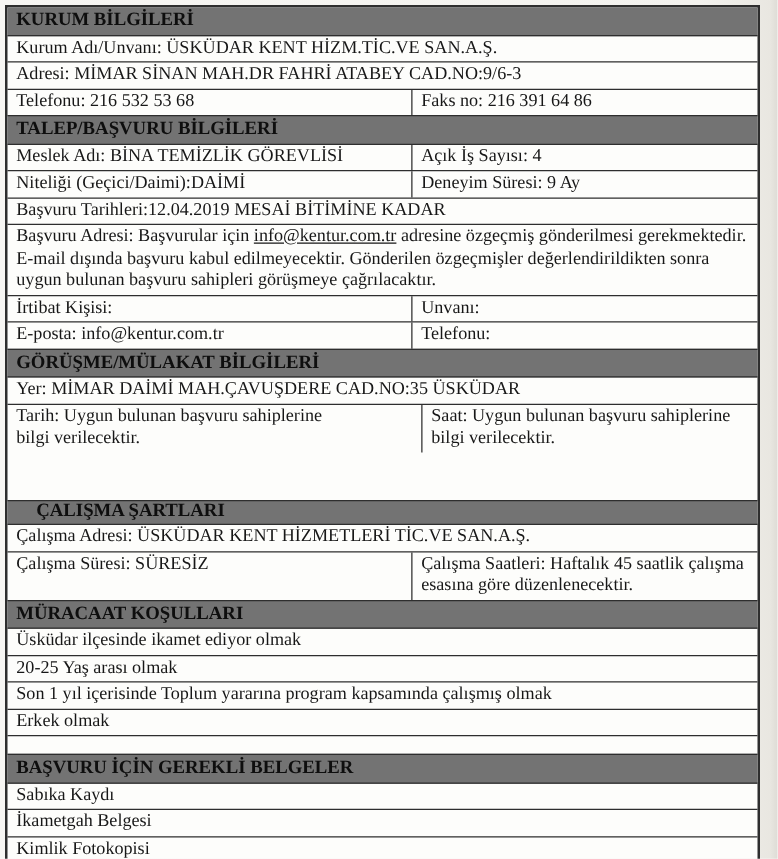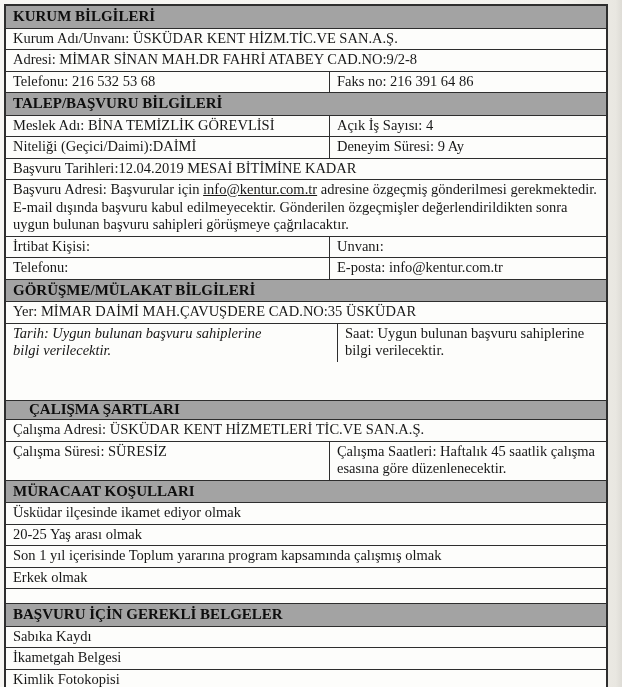--- a/index.html
+++ b/index.html
@@ -19,21 +19,21 @@
     position: absolute;
     left: 4px;
     top: 4px;
     width: 604px;
     background: #fdfdfb;
     border: 2px solid #2e2e2e;
     box-sizing: border-box;
   }
   .table > :first-child { border-top: none; }
   .sec {
-    background: #a3a3a3;
+    background: #737373;
     border-top: 1px solid #2e2e2e;
     border-bottom: 1px solid #2e2e2e;
     font-weight: 700;
     font-size: 15px;
     line-height: 17.5px;
     padding: 2px 7px 2px;
     color: #0e0e0e;
   }
   .sec.short { padding: 0 23px 1px; margin-top: 38px; }
   .row {
@@ -46,37 +46,37 @@
   .row.split {
     display: flex;
     padding: 0;
   }
   .row.split .cell {
     flex: 1 1 50%;
     padding: 1px 7px 2px;
     box-sizing: border-box;
   }
   .row.split .cell + .cell { border-left: 1px solid #2e2e2e; margin-left: 46px; }
-  .row.split .cell.narrow { flex: 0 0 47.5%; font-style: italic; }
+  .row.split .cell.narrow { flex: 0 0 47.5%; }
   .row.empty { height: 14px; padding: 0; }
   .email {
     color: #171717;
     text-decoration: underline;
     cursor: pointer;
     text-align: right;
   }
 </style>
 </head>
 <body>
 
 <div class="table">
 
   <div class="sec">KURUM BİLGİLERİ</div>
   <div class="row">Kurum Adı/Unvanı: ÜSKÜDAR KENT HİZM.TİC.VE SAN.A.Ş.</div>
-  <div class="row">Adresi: MİMAR SİNAN MAH.DR FAHRİ ATABEY CAD.NO:9/2-8</div>
+  <div class="row">Adresi: MİMAR SİNAN MAH.DR FAHRİ ATABEY CAD.NO:9/6-3</div>
   <div class="row split">
     <div class="cell">Telefonu: 216 532 53 68</div>
     <div class="cell">Faks no: 216 391 64 86</div>
   </div>
 
   <div class="sec">TALEP/BAŞVURU BİLGİLERİ</div>
   <div class="row split">
     <div class="cell">Meslek Adı: BİNA TEMİZLİK GÖREVLİSİ</div>
     <div class="cell">Açık İş Sayısı: 4</div>
   </div>
@@ -84,22 +84,22 @@
     <div class="cell">Niteliği (Geçici/Daimi):DAİMİ</div>
     <div class="cell">Deneyim Süresi: 9 Ay</div>
   </div>
   <div class="row">Başvuru Tarihleri:12.04.2019 MESAİ BİTİMİNE KADAR</div>
   <div class="row para"><span>Başvuru Adresi: Başvurular için </span><a class="email">info@kentur.com.tr</a><span> adresine özgeçmiş gönderilmesi gerekmektedir. E-mail dışında başvuru kabul edilmeyecektir. Gönderilen özgeçmişler değerlendirildikten sonra uygun bulunan başvuru sahipleri görüşmeye çağrılacaktır.</span></div>
   <div class="row split">
     <div class="cell">İrtibat Kişisi:</div>
     <div class="cell">Unvanı:</div>
   </div>
   <div class="row split">
+    <div class="cell">E-posta: info@kentur.com.tr</div>
     <div class="cell">Telefonu:</div>
-    <div class="cell">E-posta: info@kentur.com.tr</div>
   </div>
 
   <div class="sec">GÖRÜŞME/MÜLAKAT BİLGİLERİ</div>
   <div class="row">Yer: MİMAR DAİMİ MAH.ÇAVUŞDERE CAD.NO:35 ÜSKÜDAR</div>
   <div class="row split">
     <div class="cell narrow">Tarih: Uygun bulunan başvuru sahiplerine bilgi verilecektir.</div>
     <div class="cell">Saat: Uygun bulunan başvuru sahiplerine bilgi verilecektir.</div>
   </div>
 
   <div class="sec short">ÇALIŞMA ŞARTLARI</div>

